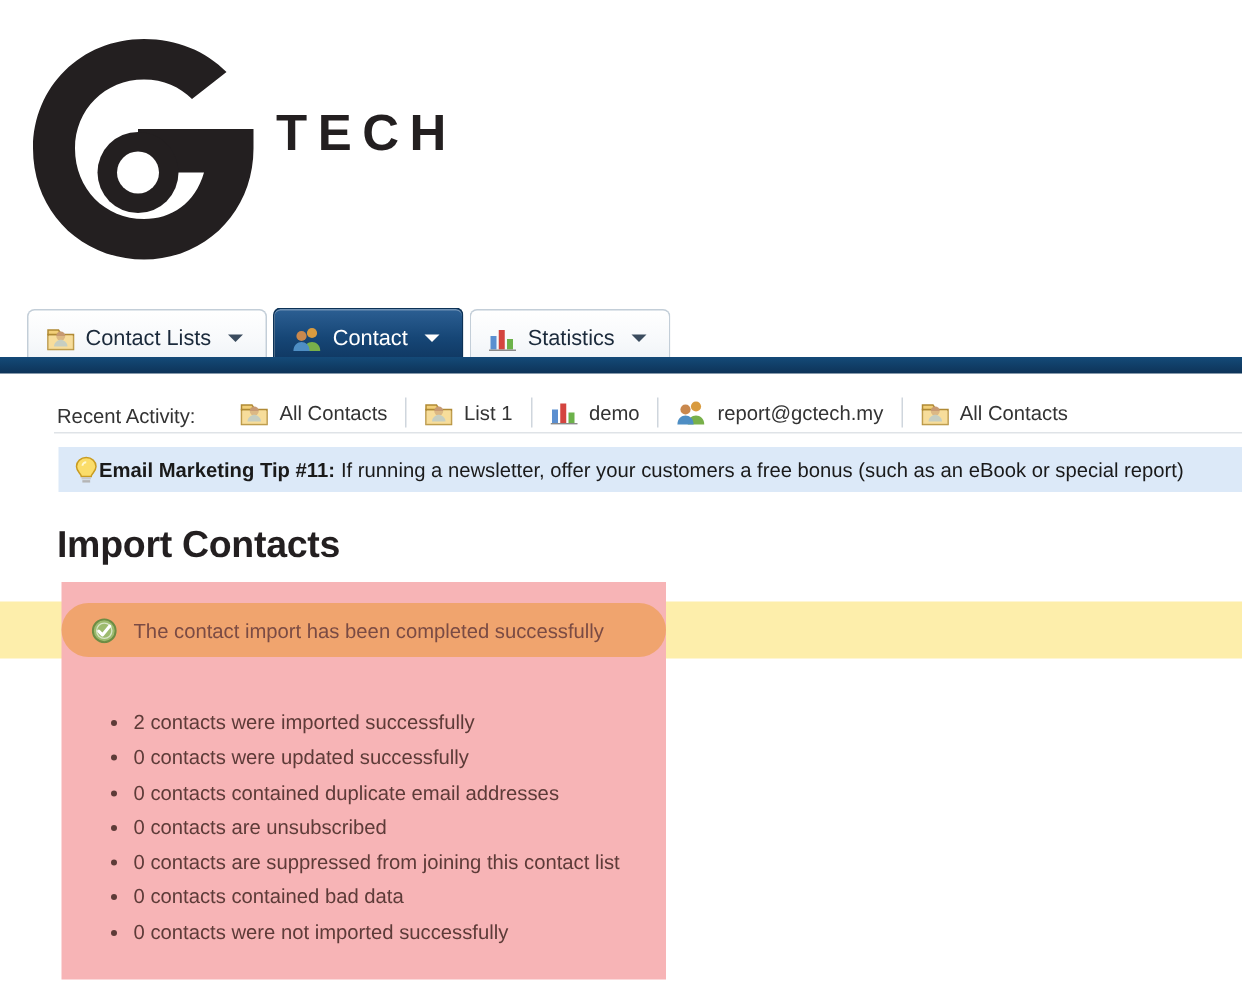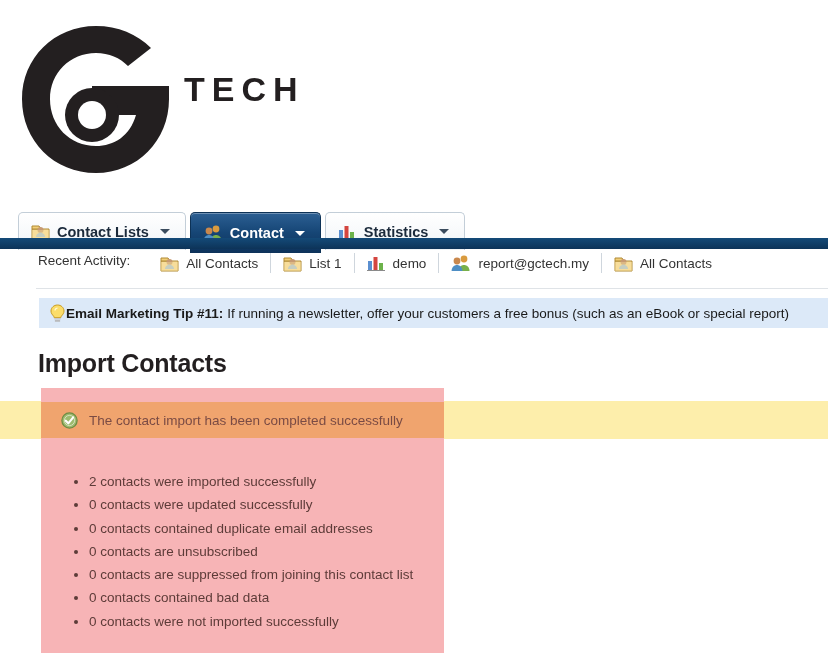--- a/index.html
+++ b/index.html
@@ -13,21 +13,21 @@
   #page { position: relative; width: 828px; height: 672px; background: #fff; }
 
   
   .logo-area { position: absolute; left: 0; top: 0; width: 828px; height: 192px; background:#fff; }
   .logo-mark { position:absolute; left: 18px; top: 22px; width: 160px; height: 155px; }
   .logo-text { position:absolute; left: 184px; top: 70px; font-size: 34px; letter-spacing: 7px;
                font-weight: 700; color:#231f20; font-family:"Liberation Sans", sans-serif; }
 
   
   .tabbar { position:absolute; left:0; top:192px; width:828px; height:48px; background:#ffffff; }
-  .tabbar-inner { position:absolute; left:18px; top:20px; height:42px; display:flex; align-items:flex-start;font-weight:bold; }
+  .tabbar-inner { position:absolute; left:18px; top:12px; height:42px; display:flex; align-items:center; }
   .tab {
     position: relative;
     height: 38px;
     display:flex; align-items:center; gap:7px;
     padding: 0 15px 0 12px;
     font-size: 14.5px;
     color:#1b2a3b;
     background: linear-gradient(to bottom, #ffffff 0%, #f7f9fb 55%, #eef2f6 100%);
     border: 1px solid #c3ced8;
     border-bottom: none;
@@ -46,21 +46,21 @@
   }
   .caret { width:0;height:0;border-left:5px solid transparent;border-right:5px solid transparent;
            border-top:5px solid #3b4c5e; margin-left:4px; display:inline-block; }
   .tab.active .caret { border-top-color:#ffffff; }
   .navy-bar { position:absolute; left:0; top:238px; width:828px; height:11px; background:#0e3a61; }
   .navy-bar.seg { position:absolute; left:0; top:238px; width:828px; height:11px;
                   background: linear-gradient(to bottom,#144a78 0%, #0d3358 100%); }
 
   
   .recent { position:absolute; left:18px; top:253px; width:810px; height:32px;
-            display:flex; align-items:flex-start; font-size:13.5px; color:#333; }
+            display:flex; align-items:flex-end; font-size:13.5px; color:#333; }
   .recent-label { margin-left:20px; color:#333; font-size:13.5px; }
   .recent-items { display:flex; align-items:center; margin-left:18px; }
   .recent-item { display:flex; align-items:center; gap:7px; padding:0 12px; color:#333; cursor:pointer;
                  border-right:1px solid #cfd6dd; height:20px; }
   .recent-item:last-child { border-right:none; }
   .recent-rule { position:absolute; left:36px; top:288px; width:792px; height:1px; background:#dfe3e7; }
 
   
   .tipbar { position:absolute; left:39px; top:298px; width:789px; height:30px;
             background:#dce9f8; display:flex; align-items:center; padding-left:10px;
@@ -71,21 +71,21 @@
   
   .page-title { position:absolute; left:38px; top:349px; font-size:25px; font-weight:700;
                 color:#231f20; letter-spacing:-0.2px; }
 
   
   .yellow-strip { position:absolute; left:0; top:401px; width:828px; height:38px; background:#fdeeab; }
 
   
   .pink-panel { position:absolute; left:41px; top:388px; width:403px; height:265px; background:#f7b4b6; }
   .success-row { position:absolute; left:41px; top:402px; width:403px; height:36px;
-                 background:#f0a46e; display:flex; align-items:center; padding-left:20px; }
+                 background:#f0a46e; display:flex; align-items:center; padding-left:20px;border-radius:18px; }
   .success-text { margin-left:11px; font-size:13.5px; color:#7a4b44; }
   .bullets { position:absolute; left:41px; top:462px; width:403px; padding-left:40px; margin:8px; }
   .bullets li { list-style: disc; font-size:13.5px; color:#5d3b38; line-height:23.3px; }
 
   
   .ico { display:inline-block; flex:0 0 auto; line-height:0; }
 </style>
 </head>
 <body>
 

